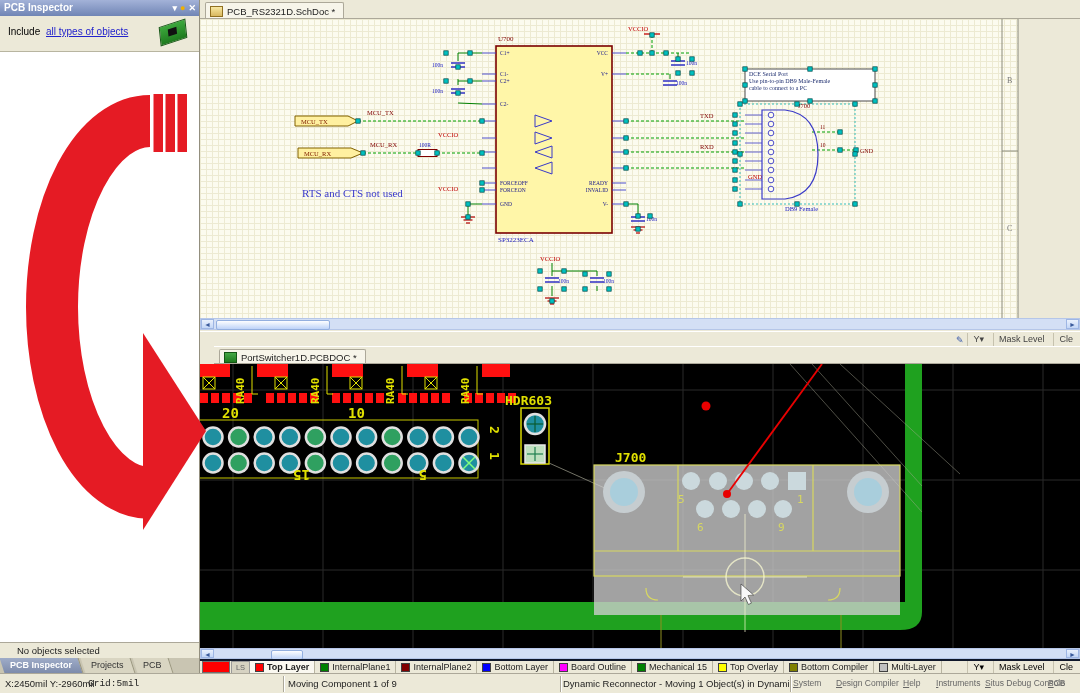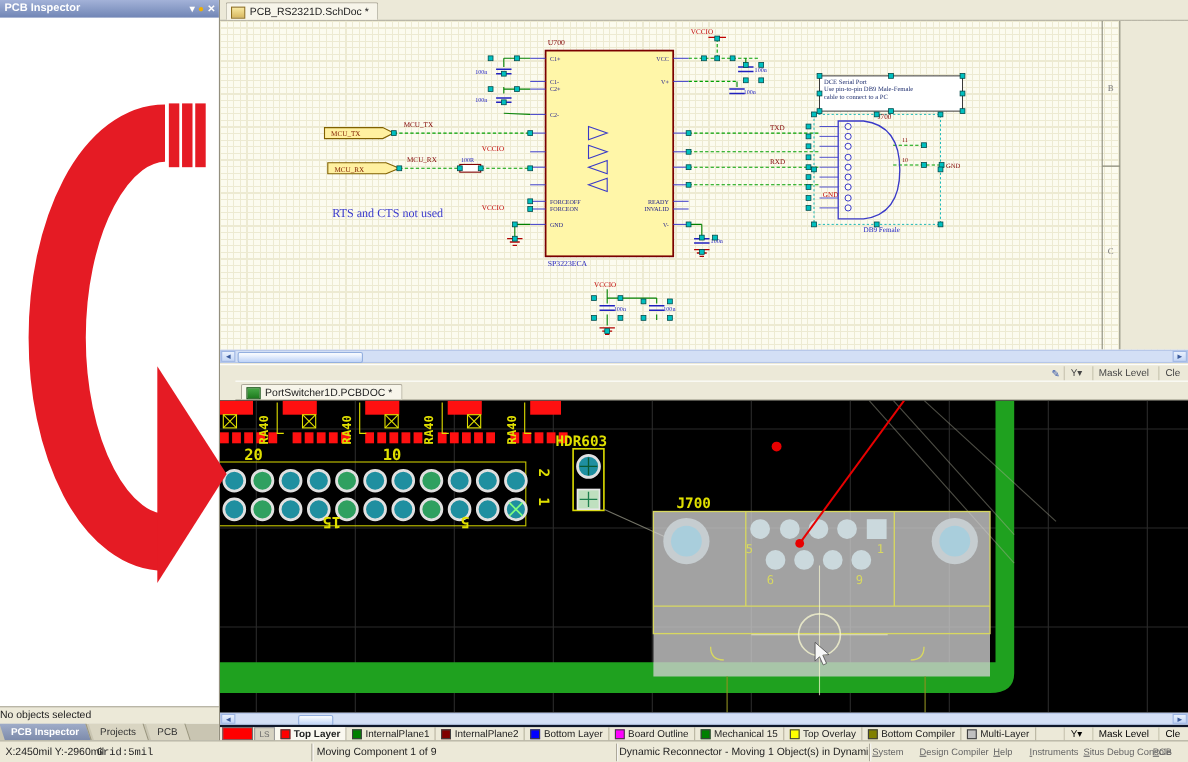--- a/index.html
+++ b/index.html
@@ -9,21 +9,21 @@
   #left-panel{left:0;top:0;width:200px;height:693px;background:#fff;border-right:1px solid #938F7E;box-sizing:border-box;}
   #insp-title{left:0;top:0;width:199px;height:16px;background:linear-gradient(#A3B2d8,#7085B5);color:#fff;font-size:10px;font-weight:bold;line-height:16px;padding-left:4px;box-sizing:border-box;}
   #insp-title .ticons{position:absolute;right:3px;top:0;height:16px;display:flex;gap:3px;align-items:center;color:#fff;font-size:9px;}
   #insp-title .ticons span{cursor:default;}
   #pin-ic{color:#F0B000;}
   #insp-body{left:0;top:16px;width:199px;height:36px;background:#ECE9D8;border-bottom:1px solid #B8B5A0;box-sizing:border-box;font-size:10px;}
   #include-lbl{position:absolute;left:8px;top:10px;color:#000;}
   #include-link{position:absolute;left:46px;top:10px;color:#2222CC;text-decoration:underline;cursor:pointer;}
   #pcb-chip-icon{position:absolute;right:12px;top:7px;width:26px;height:17px;background:linear-gradient(#3DA83D,#1E7A1E);border:1px solid #145514;transform:rotate(-18deg) skewX(-12deg);}
   #pcb-chip-icon::after{content:"";position:absolute;left:8px;top:4px;width:9px;height:7px;background:#111;}
-  #no-objects{left:0;top:642px;width:199px;height:16px;background:#ECE9D8;border-top:1px solid #ACA899;font-size:9.5px;line-height:16px;padding-left:0;box-sizing:border-box;color:#222;}
+  #no-objects{left:0;top:642px;width:199px;height:16px;background:#ECE9D8;border-top:1px solid #ACA899;font-size:9.5px;line-height:16px;padding-left:17px;box-sizing:border-box;color:#222;}
   #panel-tabs{left:0;top:658px;width:199px;height:15px;background:#C9C5B2;display:flex;}
   .ptab{height:15px;font-size:9px;line-height:15px;padding:0 8px;color:#333;background:#D9D5C2;border-right:1px solid #9a967f;transform:skewX(18deg);margin-left:2px;}
   .ptab>span{display:inline-block;transform:skewX(-18deg);}
   .ptab.active{background:linear-gradient(#9FACC8,#7D8BAB);color:#fff;font-weight:bold;}
   
   #statusbar{left:0;top:673px;width:1080px;height:20px;background:#ECE9D8;border-top:1px solid #ACA899;font-size:9.5px;color:#222;}
   .sdiv{position:absolute;top:2px;height:16px;border-left:1px solid #ACA899;border-right:1px solid #fff;}
   #sb-coords{position:absolute;left:5px;top:4px;}
   #sb-grid{position:absolute;left:88px;top:4px;font-family:Liberation Mono, monospace;}
   #sb-moving{position:absolute;left:288px;top:4px;}
@@ -74,20 +74,25 @@
 <div id="root">
 
   <div class="abs" id="left-panel">
     <div class="abs" id="insp-title">
       <span>PCB Inspector</span>
       <span class="ticons">
         <span>▾</span>
         <span id="pin-ic">●</span>
         <span>✕</span>
       </span>
+    </div>
+    <div class="abs" id="insp-body">
+      <span id="include-lbl">Include</span>
+      <span id="include-link">all types of objects</span>
+      <span id="pcb-chip-icon"></span>
     </div>
     <div class="abs" id="no-objects">No objects selected</div>
     <div class="abs" id="panel-tabs">
         <div class="ptab active"><span>PCB Inspector</span></div>
         <div class="ptab"><span>Projects</span></div>
         <div class="ptab"><span>PCB</span></div>
       </div>
   </div>
 
   <div class="abs" id="editors">

